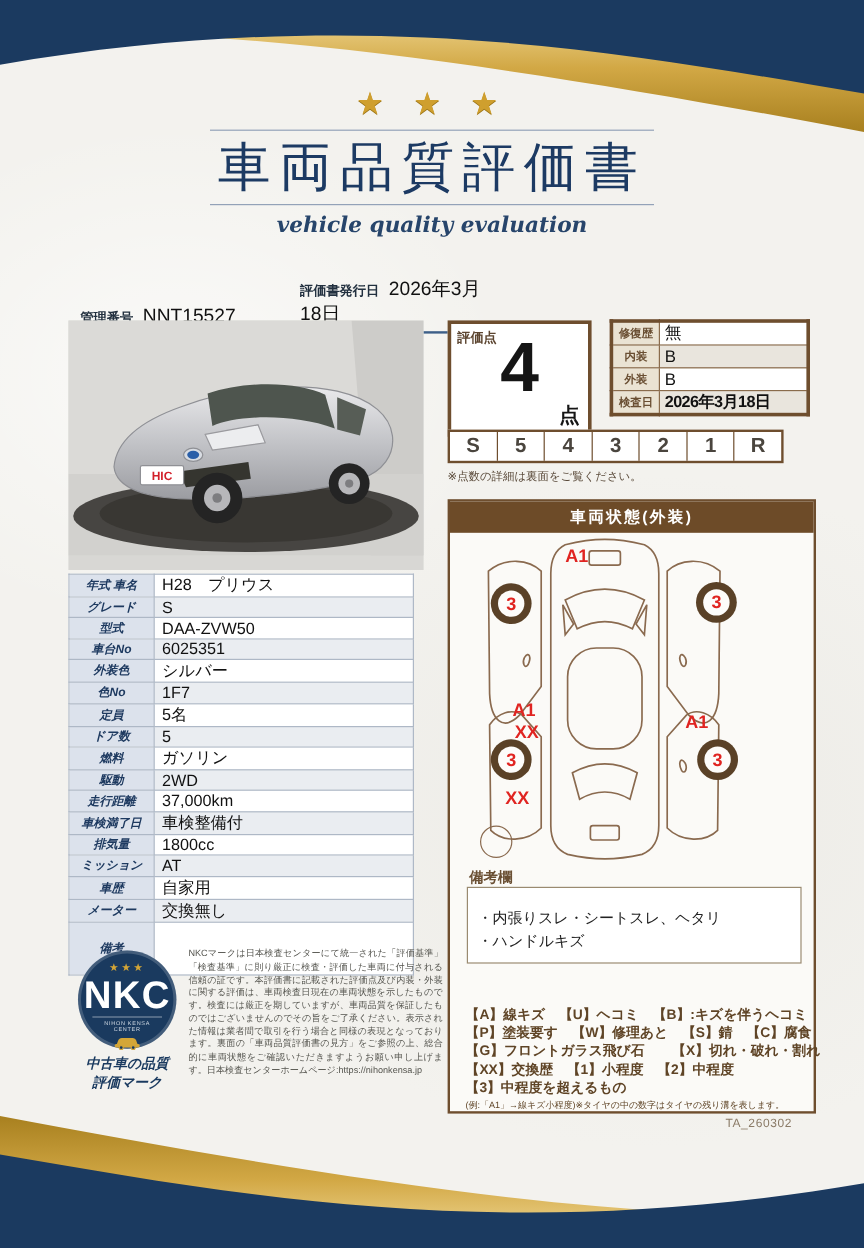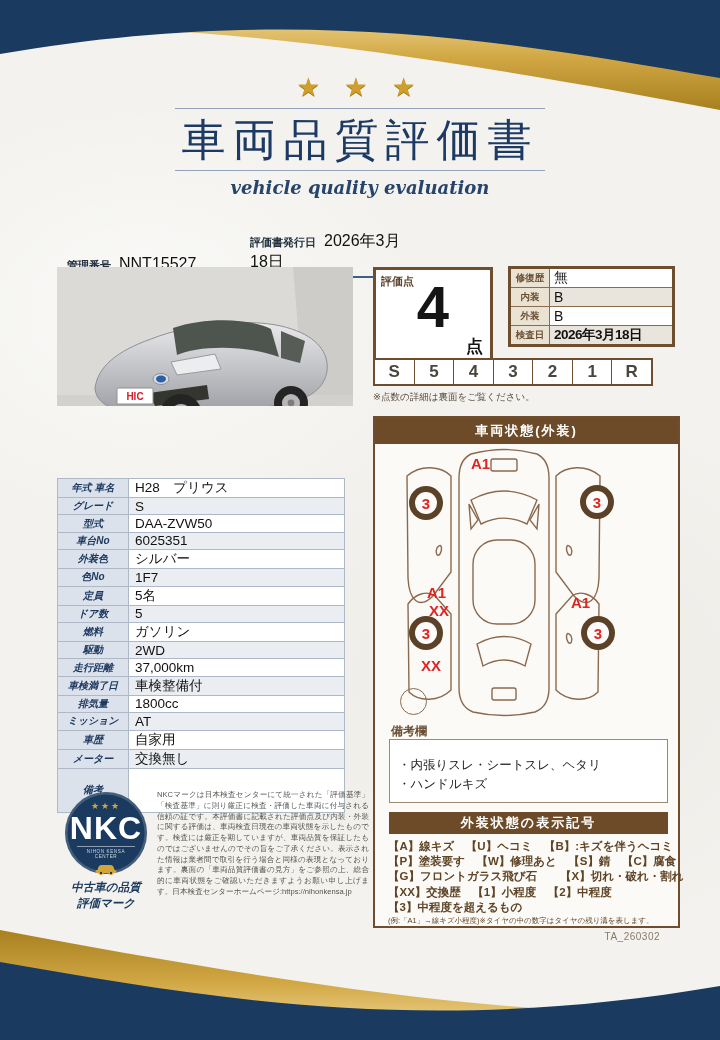--- a/index.html
+++ b/index.html
@@ -27,21 +27,21 @@
 
   
   .meta { position:absolute; top:231px; left:65px; width:600px; font-size:0; }
   .meta-item { display:inline-block; vertical-align:bottom; border-bottom:2px solid #3d5f88; padding:0 6px 3px 2px; }
   .meta-item + .meta-item { margin-left:18px; }
   .meta-label { font-size:11px; font-weight:bold; color:#22303f; margin-right:8px; }
   .meta-value { font-size:16px; color:#111; }
   .m1 { width:165px; } .m2 { width:172px; }
 
   
-  .photo { position:absolute; left:57px; top:267px; width:296px; height:139px; background:#d8d7d4; overflow:hidden; }
+  .photo { position:absolute; left:57px; top:267px; width:296px; height:208px; background:#d8d7d4; overflow:hidden; }
 
   
   .score-box { position:absolute; left:373px; top:267px; width:120px; height:97px;
     background:#fff; border:3px solid #6e4e2e; }
   .score-label { position:absolute; left:5px; top:4px; font-size:11px; font-weight:bold; color:#5c4530; }
   .score-value { position:absolute; left:0; top:2px; width:100%; text-align:center;
     font-size:58px; font-weight:bold; color:#151515; line-height:70px; }
   .score-unit { position:absolute; right:7px; bottom:3px; font-size:17px; font-weight:bold; color:#151515; }
 
   
@@ -274,21 +274,20 @@
         <span class="mark" style="left:196px; top:150px;">A1</span>
         <div class="spare"></div>
       </div>
 
       <div class="remarks-label">備考欄</div>
       <div class="remarks-box">
         <div class="remarks-line">・内張りスレ・シートスレ、ヘタリ</div>
         <div class="remarks-line">・ハンドルキズ</div>
       </div>
 
-      <div class="legend-bar">外装状態の表示記号</div>
       <div class="legend">
         <div class="legend-line">【A】線キズ　【U】ヘコミ　【B】:キズを伴うヘコミ</div>
         <div class="legend-line">【P】塗装要す　【W】修理あと　【S】錆　【C】腐食</div>
         <div class="legend-line">【G】フロントガラス飛び石　　【X】切れ・破れ・割れ</div>
         <div class="legend-line">【XX】交換歴　【1】小程度　【2】中程度</div>
         <div class="legend-line">【3】中程度を超えるもの</div>
         <div class="legend-note">(例:「A1」→線キズ小程度)※タイヤの中の数字はタイヤの残り溝を表します。</div>
       </div>
     </div>
     <div class="doc-code">TA_260302</div>

